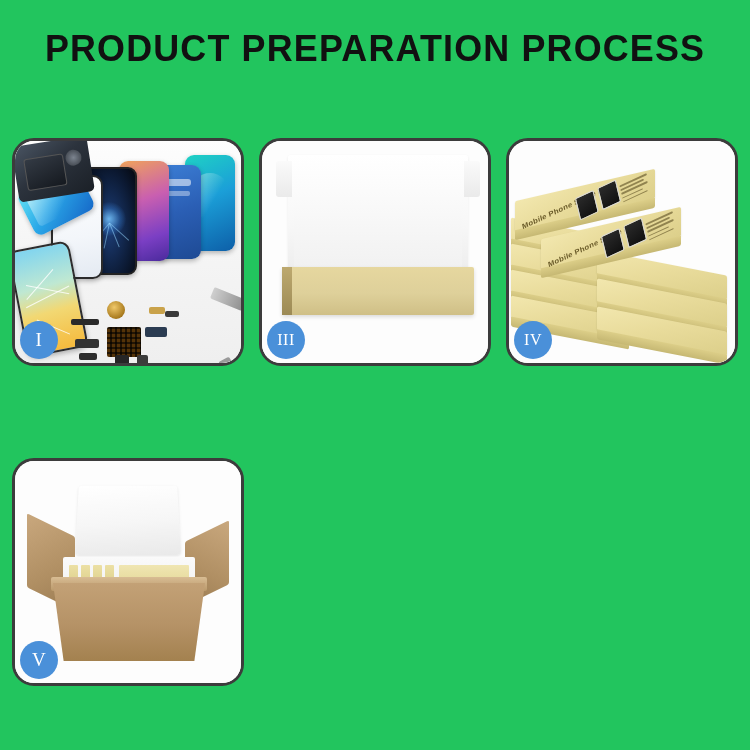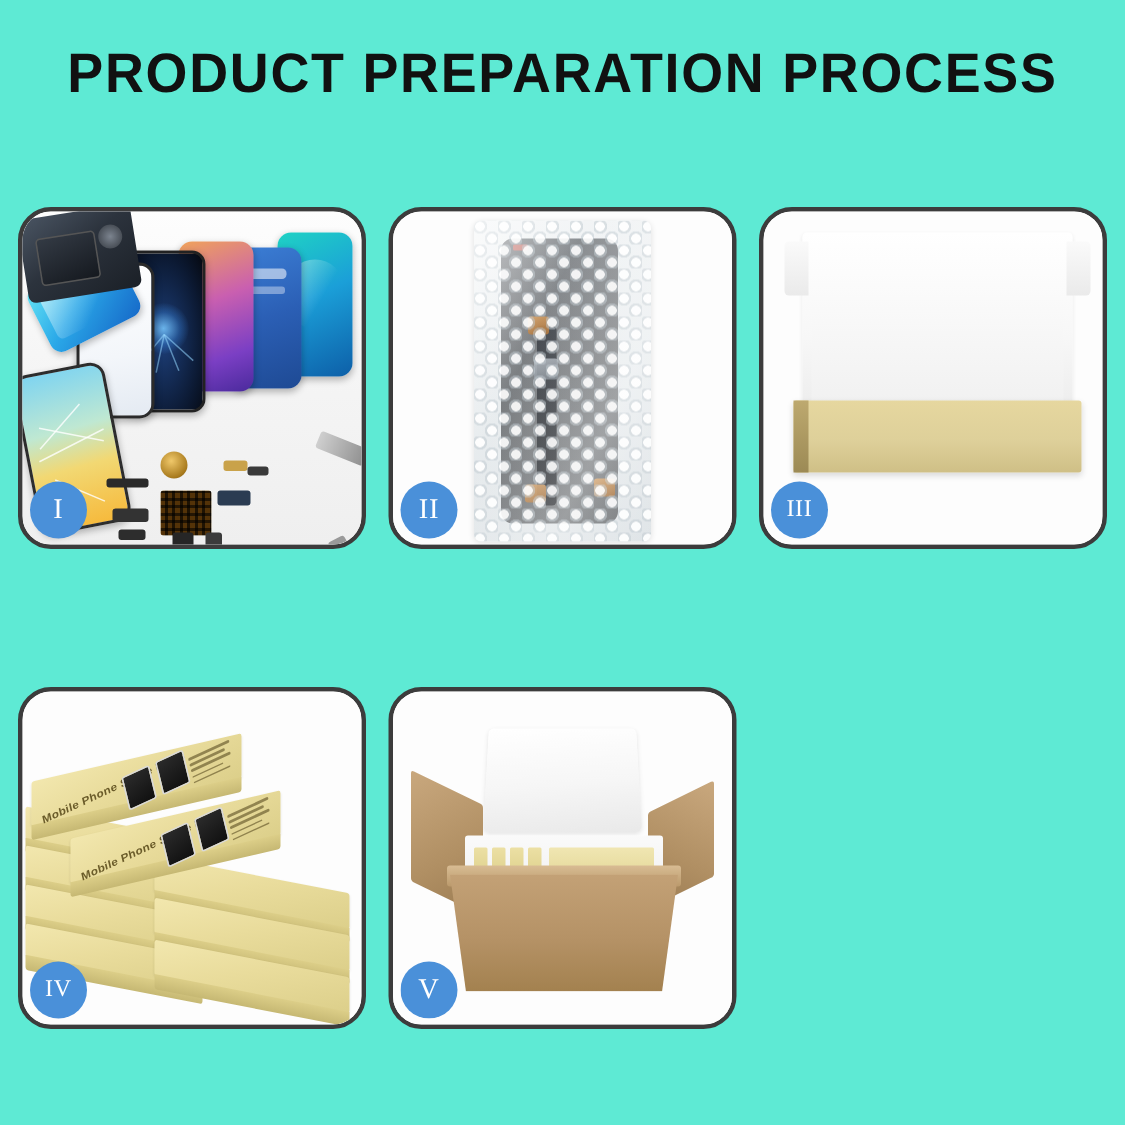--- a/index.html
+++ b/index.html
@@ -1,21 +1,21 @@
 <!DOCTYPE html>
 <html><head>
 <meta charset="utf-8">
 <style>
   html,body{margin:0;padding:0;}
   body{
     width:750px;height:750px;background:#ffffff;
     font-family:"Liberation Sans","DejaVu Sans",sans-serif;
     overflow:hidden;position:relative;
   }
-  .page{width:750px;height:750px;position:relative;background:#5eead4;}
+  .page{width:750px;height:750px;position:relative;background:#22c55e;}
 
   
   .header{padding-top:30px;text-align:center;}
   .title{
     font-size:37px;font-weight:700;letter-spacing:1.2px;
     color:#111;line-height:1.05;margin:0;
     transform:scaleX(.97);transform-origin:center;
     white-space:nowrap;
   }
   .subtitle{
@@ -300,40 +300,20 @@
           <div class="batt"></div>
             <div class="coil"></div>
         </div>
         <div class="part p-tool"></div>
         <div class="part p-screw"></div>
 
       </div>
       <div class="badge">I</div>
     </div>
 
-    <div class="panel">
-      <div class="scene">
-        <div class="p2-bg"></div>
-        <div class="bagwrap">
-          <div class="bag">
-            <div class="lcd">
-              <div class="dot"></div>
-            </div>
-            <div class="flexcable"></div>
-            <div class="chip"></div>
-            <div class="conn c1"></div>
-            <div class="conn c2"></div>
-            <div class="conn c3"></div>
-            <div class="bubbles"></div>
-            <div class="glare"></div>
-          </div>
-        </div>
-      </div>
-      <div class="badge">II</div>
-    </div>
 
     <div class="panel">
       <div class="scene">
         <div class="p3-bg"></div>
         <div class="lid3"></div>
         <div class="foam3"></div>
         <div class="inner3"></div>
         <div class="tray3">
           <div class="lipL"></div>
         </div>

